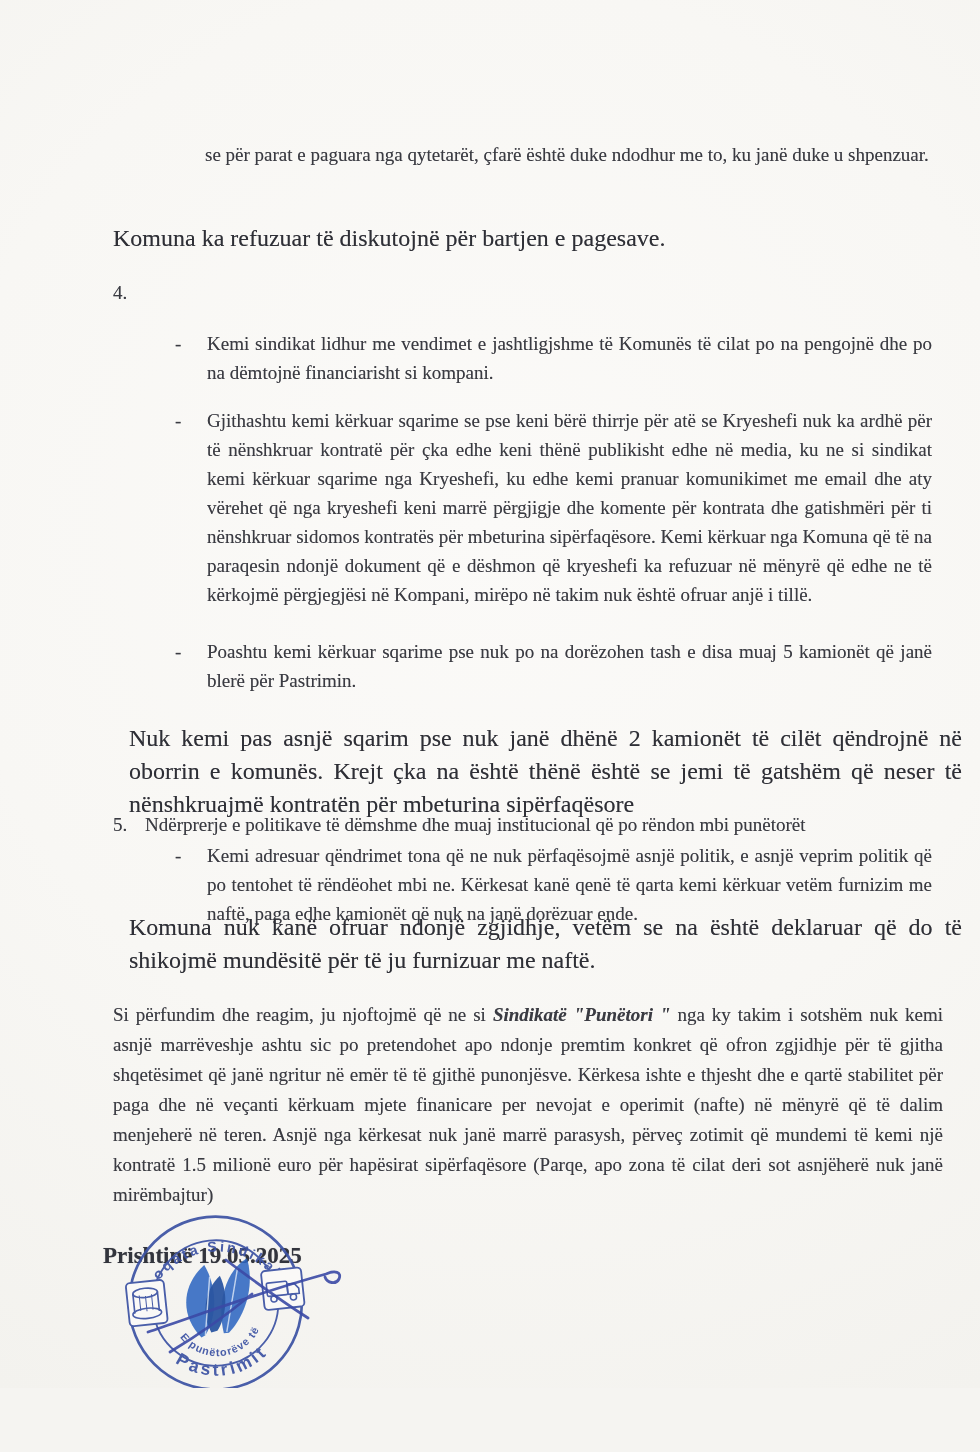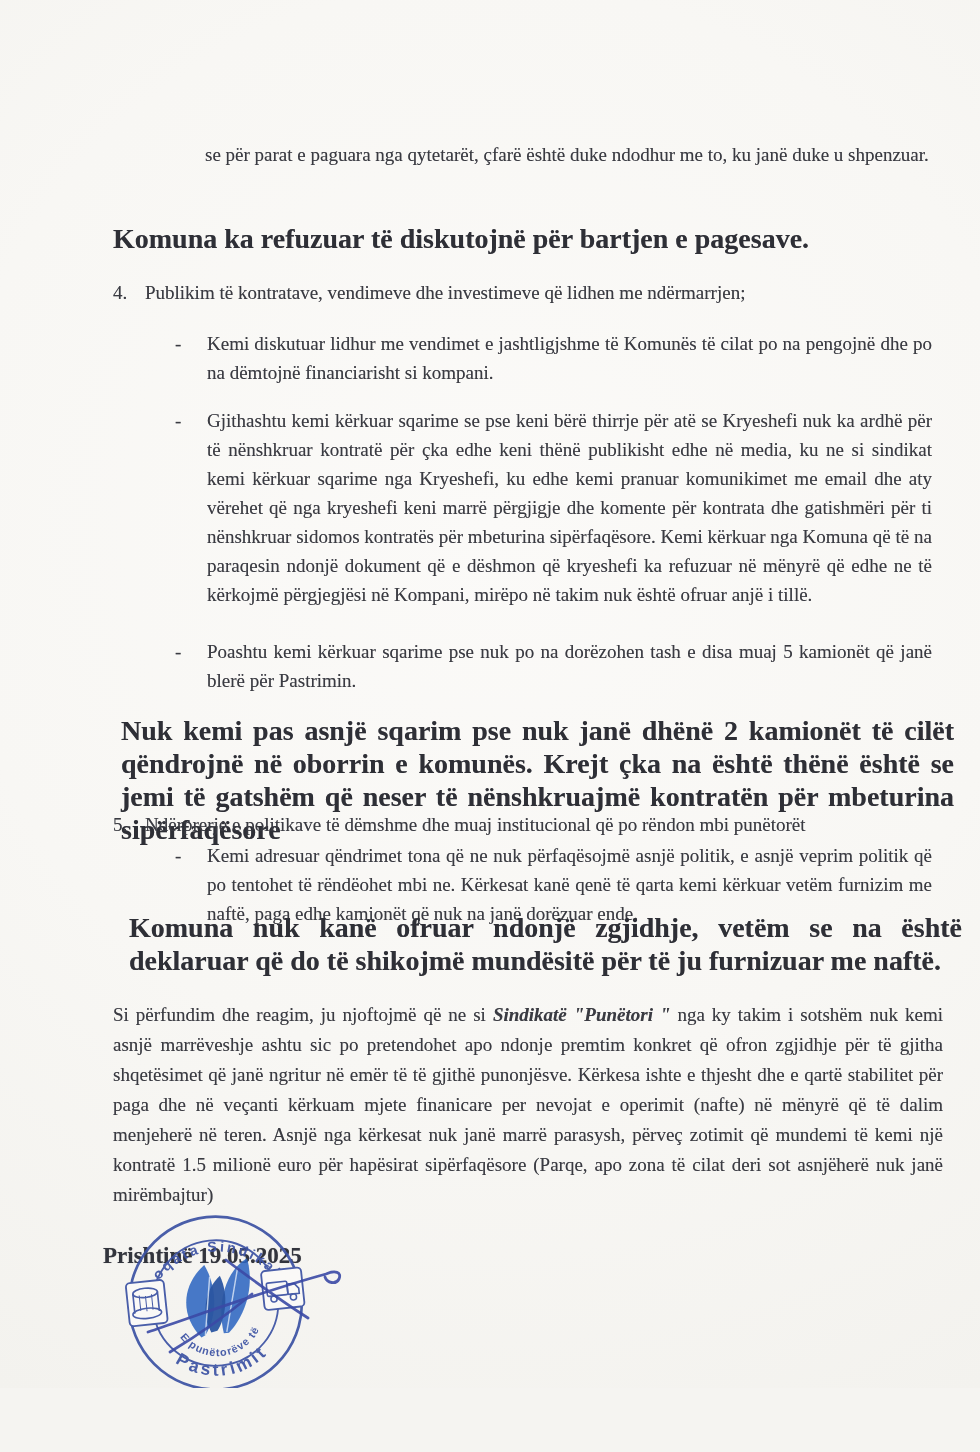--- a/index.html
+++ b/index.html
@@ -12,21 +12,21 @@
     position:relative; width:980px; height:1388px; overflow:hidden;
     background: radial-gradient(circle at 50% 38%, #fbfaf8 0%, #f8f7f4 55%, #f3f2ee 100%);
     color:#3a3b42;
   }
   .block {
     position:absolute;
     font-size:19px; line-height:29px;
     text-shadow: 0 0 0.6px rgba(55,55,65,0.45);
   }
   .justify { text-align:justify; text-align-last:left; }
-  .bold-para { font-weight:bold; font-size:28px; line-height:33px; color:#2e2f36; }
+  .bold-para { font-weight:normal; font-size:24px; line-height:33px; color:#2e2f36; }
   .item { display:flex; }
   .item .num { width:32px; flex:none; }
   .bullet { display:flex; }
   .bullet .dash { width:32px; flex:none; text-align:left; }
   .dateline {
     position:absolute; left:103px; top:1243px;
     font-size:23px; font-weight:600; color:#32343c;
     text-shadow: 0 0 0.7px rgba(45,45,60,0.5);
     z-index:1;
   }
@@ -46,39 +46,38 @@
 <body>
 
 <div class="page">
 
   <p class="block justify" style="left:205px; top:140px; width:730px; margin:0;">se për parat e paguara nga qytetarët, çfarë është duke ndodhur me to, ku janë duke u shpenzuar.</p>
 
   <p class="block bold-para" style="left:113px; top:222px; width:835px; margin:0;">Komuna ka refuzuar të diskutojnë për bartjen e pagesave.</p>
 
   <div class="block item" style="left:113px; top:278px; width:840px;">
     <span class="num">4.</span>
-    <span>Publikim të kontratave, vendimeve dhe investimeve që lidhen me ndërmarrjen;</span>
   </div>
 
   <div class="block bullet" style="left:175px; top:329px; width:757px;">
     <span class="dash">-</span>
-    <span class="justify">Kemi diskutuar lidhur me vendimet e jashtligjshme të Komunës të cilat po na pengojnë dhe po na dëmtojnë financiarisht si kompani.</span>
+    <span class="justify">Kemi sindikat lidhur me vendimet e jashtligjshme të Komunës të cilat po na pengojnë dhe po na dëmtojnë financiarisht si kompani.</span>
   </div>
 
   <div class="block bullet" style="left:175px; top:406px; width:757px;">
     <span class="dash">-</span>
     <span class="justify">Gjithashtu kemi kërkuar sqarime se pse keni bërë thirrje për atë se Kryeshefi nuk ka ardhë për të nënshkruar kontratë për çka edhe keni thënë publikisht edhe në media, ku ne si sindikat kemi kërkuar sqarime nga Kryeshefi, ku edhe kemi pranuar komunikimet me email dhe aty vërehet që nga kryeshefi keni marrë përgjigje dhe komente për kontrata dhe gatishmëri për ti nënshkruar sidomos kontratës për mbeturina sipërfaqësore. Kemi kërkuar nga Komuna që të na paraqesin ndonjë dokument që e dëshmon që kryeshefi ka refuzuar në mënyrë që edhe ne të kërkojmë përgjegjësi në Kompani, mirëpo në takim nuk është ofruar anjë i tillë.</span>
   </div>
 
   <div class="block bullet" style="left:175px; top:637px; width:757px;">
     <span class="dash">-</span>
     <span class="justify">Poashtu kemi kërkuar sqarime pse nuk po na dorëzohen tash e disa muaj 5 kamionët që janë blerë për Pastrimin.</span>
   </div>
 
-  <p class="block bold-para justify" style="left:113px; top:706px; width:833px; margin:8px;">Nuk kemi pas asnjë sqarim pse nuk janë dhënë 2 kamionët të cilët qëndrojnë në oborrin e komunës. Krejt çka na është thënë është se jemi të gatshëm që neser të nënshkruajmë kontratën për mbeturina sipërfaqësore</p>
+  <p class="block bold-para justify" style="left:113px; top:706px; width:833px; margin:16px;">Nuk kemi pas asnjë sqarim pse nuk janë dhënë 2 kamionët të cilët qëndrojnë në oborrin e komunës. Krejt çka na është thënë është se jemi të gatshëm që neser të nënshkruajmë kontratën për mbeturina sipërfaqësore</p>
 
   <div class="block item" style="left:113px; top:810px; width:845px;">
     <span class="num">5.</span>
     <span>Ndërprerje e politikave të dëmshme dhe muaj institucional që po rëndon mbi punëtorët</span>
   </div>
 
   <div class="block bullet" style="left:175px; top:841px; width:757px;">
     <span class="dash">-</span>
     <span class="justify">Kemi adresuar qëndrimet tona që ne nuk përfaqësojmë asnjë politik, e asnjë veprim politik që po tentohet të rëndëohet mbi ne. Kërkesat kanë qenë të qarta kemi kërkuar vetëm furnizim me naftë, paga edhe kamionët që nuk na janë dorëzuar ende.</span>
   </div>

